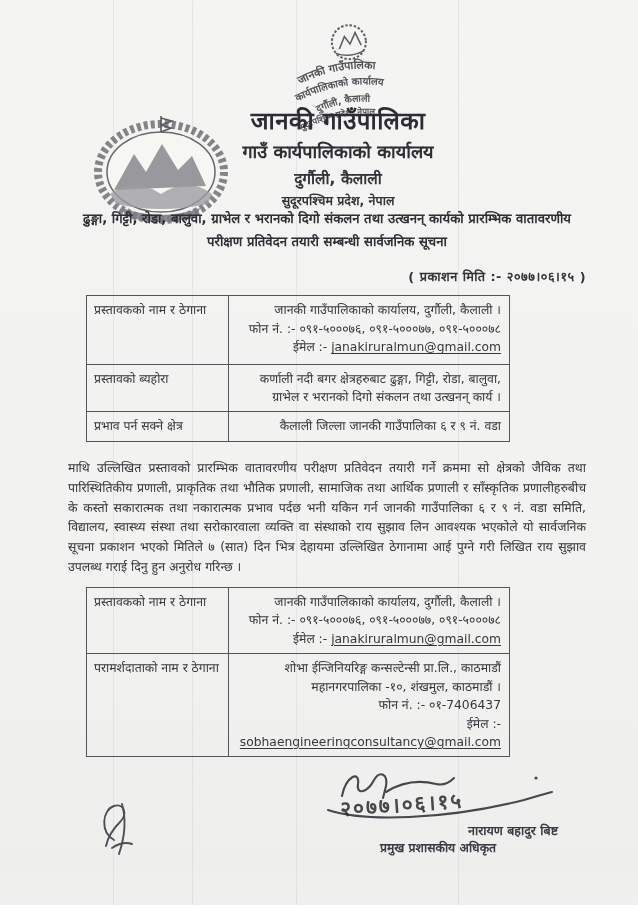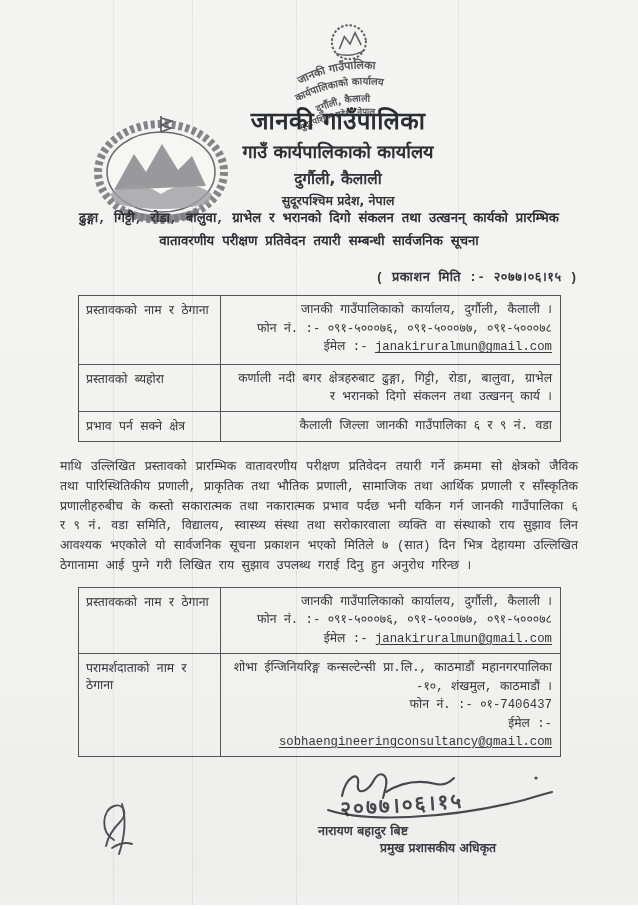--- a/index.html
+++ b/index.html
@@ -14,38 +14,38 @@
   .stamp{position:absolute;left:276px;top:18px;width:152px;height:120px;transform:rotate(-5deg);opacity:.88;}
   
   .emblem{position:absolute;left:94px;top:110px;width:134px;height:118px;opacity:.9;}
   
   .header-text{position:absolute;top:108px;left:188px;width:300px;text-align:center;}
   .header-text .muni{font-size:24px;font-weight:bold;letter-spacing:.5px;color:#2c2c33;line-height:1.1;}
   .header-text .office{font-size:18px;font-weight:bold;margin-top:5px;color:#2e2e35;}
   .header-text .place{font-size:15.5px;font-weight:bold;margin-top:4px;}
   .header-text .prov{font-size:12.5px;margin-top:3px;font-weight:bold;}
   
-  .body-flow{position:absolute;top:207px;left:60px;width:518px;font-family:Liberation Mono, monospace;}
+  .body-flow{position:absolute;top:207px;left:68px;width:518px;}
   .notice-title{font-size:13.2px;font-weight:bold;text-align:center;line-height:1.75;color:#2e2e35;}
   .date-line{font-size:12.8px;font-weight:bold;text-align:right;margin-top:14px;letter-spacing:.5px;}
   .para{font-size:12.4px;line-height:1.6;text-align:justify;margin-top:16px;color:#36363c;}
-  table.info{border-collapse:collapse;margin:10px 0 0 18px;width:483px;font-size:12.3px;}
+  table.info{border-collapse:collapse;margin:10px 0 0 18px;width:424px;font-size:12.3px;}
   table.info td{border:1px solid #54545a;vertical-align:top;padding:5px 8px 5px 7px;color:#36363c;}
   table.info td.lbl{width:126px;}
   table.info p{margin:0;line-height:1.5;text-align:right;}
   .gap p{margin-bottom:13px;}
   .gap p:last-child{margin-bottom:2px;}
   .tight p{margin-bottom:4px;}
   .tight p:last-child{margin-bottom:0;}
   .email{text-decoration:underline;text-underline-offset:2px;}
   
   .sig-block{position:absolute;left:318px;top:764px;width:260px;}
   .sig-svg{position:absolute;left:6px;top:2px;}
   .hand-date{position:absolute;left:22px;top:26px;font-size:21px;font-weight:bold;color:#2a2a33;transform:rotate(-4deg);letter-spacing:2px;opacity:.85;}
-  .sig-name{position:absolute;left:0;top:58px;width:240px;text-align:left;font-size:12.5px;font-weight:bold;color:#3a3a42;}
+  .sig-name{position:absolute;left:0;top:58px;width:240px;text-align:right;font-size:12.5px;font-weight:bold;color:#3a3a42;}
   .sig-title{position:absolute;left:0;top:75px;width:240px;text-align:center;font-size:12.3px;font-weight:bold;color:#3a3a42;}
   .initials{position:absolute;left:92px;top:796px;}
   .bottom-shade{position:absolute;left:0;right:0;bottom:5px;height:30px;background:linear-gradient(rgba(0,0,0,0),rgba(0,0,0,0.05));}
   .bottom-white{position:absolute;left:0;right:0;bottom:0;height:5px;background:#fff;}
 </style>
 </head>
 <body>
 
 <div class="page">
 

